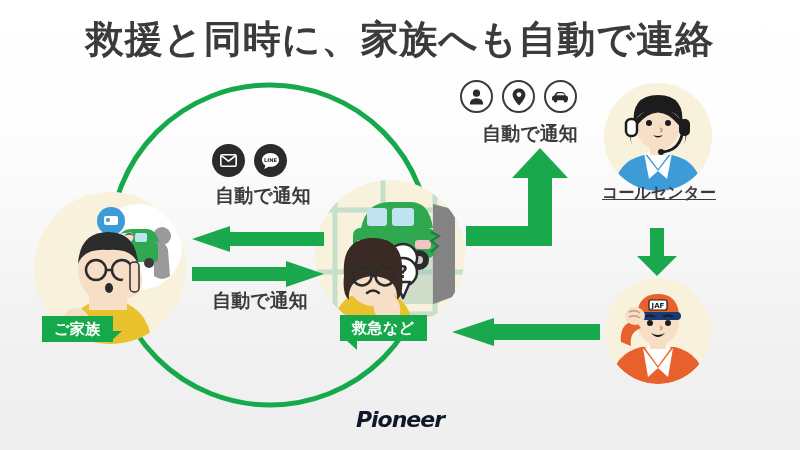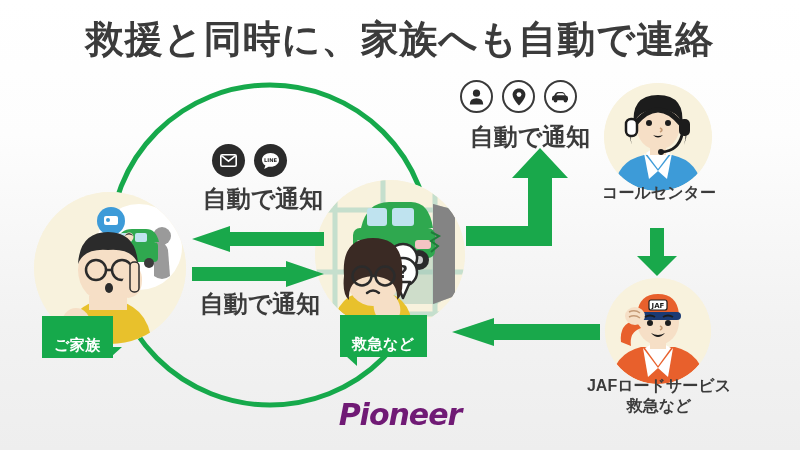--- a/index.html
+++ b/index.html
@@ -52,21 +52,21 @@
   }
   .avatar svg { display: block; }
 
   
   .badge {
     position: absolute;
     background: #16a94b;
     color: #ffffff;
     font-size: 15px;
     font-weight: bold;
-    padding: 20px 12px 5px 12px;
+    padding: 4px 12px 5px 12px;
     white-space: nowrap;
     line-height: 1.15;
     letter-spacing: 0.5px;
   }
   .badge .tail {
     position: absolute;
     width: 0;
     height: 0;
   }
   .badge-family .tail {
@@ -85,21 +85,21 @@
 
   
   .caption {
     position: absolute;
     text-align: center;
     color: #3b3b3b;
     font-weight: bold;
     white-space: nowrap;
     line-height: 1.25;
   }
-  .caption-lg { font-size: 24px; text-align: center; }
+  .caption-lg { font-size: 19px; text-align: center; }
   .caption-md { font-size: 16px; }
 
   
   .icon-row {
     position: absolute;
     display: flex;
     gap: 9px;
     align-items: center;
   }
   .round-icon {
@@ -126,24 +126,24 @@
   
   .logo {
     position: absolute;
     left: 0;
     bottom: 18px;
     width: 800px;
     text-align: center;
   }
   .logo-text {
     font-family: "DejaVu Sans", sans-serif;
-    font-size: 30px;
+    font-size: 22px;
     font-weight: bold;
     font-style: italic;
-    color: #701a75;
+    color: #0f172a;
     letter-spacing: -1px;
   }
 </style>
 </head>
 <body>
 
 <div id="slide">
 
   <div class="title">救援と同時に、家族へも自動で連絡</div>
 
@@ -301,21 +301,21 @@
         <circle cx="45" cy="40" r="3" fill="#1c1c1c"></circle>
         <circle cx="64" cy="40" r="3" fill="#1c1c1c"></circle>
 
         <path d="M49 52 q5 5 10 0 q-5 2 -10 0" fill="#1c1c1c"></path>
 
         <path d="M56 45 q4 2 0 4" fill="none" stroke="#c59b76" stroke-width="1.6"></path>
       </g>
     </svg>
   </div>
 
-  <div class="caption caption-md" style="left:588px; top:183px; width:142px;">
+  <div class="caption caption-md" style="left:588px; top:183px; width:142px;text-decoration:underline;">
     <div>コールセンター</div>
   </div>
 
   <div class="avatar" style="left:605px; top:278px; width:106px; height:106px;">
     <svg viewBox="0 0 106 106" width="106" height="106">
       <defs>
           <clipPath id="jafClip">
             <circle cx="53" cy="53" r="53"></circle>
           </clipPath>
         </defs>
@@ -346,24 +346,20 @@
 
         <path d="M40 39 q5 -3 10 0" fill="none" stroke="#1c1c1c" stroke-width="2"></path>
         <path d="M58 39 q5 -3 10 0" fill="none" stroke="#1c1c1c" stroke-width="2"></path>
 
         <path d="M46 55 q7 8 14 0 q-7 4 -14 0" fill="#1c1c1c"></path>
         <path d="M55 48 q4 2 0 4" fill="none" stroke="#c59b76" stroke-width="1.6"></path>
       </g>
     </svg>
   </div>
 
-  <div class="caption caption-md" style="left:583px; top:376px; width:152px;">
-    <div>JAFロードサービス</div>
-    <div>救急など</div>
-  </div>
 
   <div class="icon-row" style="left:212px; top:144px;">
     <span class="round-icon solid">
       <svg width="17" height="13" viewBox="0 0 17 13">
         <rect x="0.8" y="0.8" width="15.4" height="11.4" rx="1.4" fill="none" stroke="#ffffff" stroke-width="1.6"></rect>
         <path d="M1.4 1.6 L8.5 7.2 L15.6 1.6" fill="none" stroke="#ffffff" stroke-width="1.6"></path>
       </svg>
     </span>
     <span class="round-icon solid">
       <svg width="19" height="18" viewBox="0 0 19 18">

